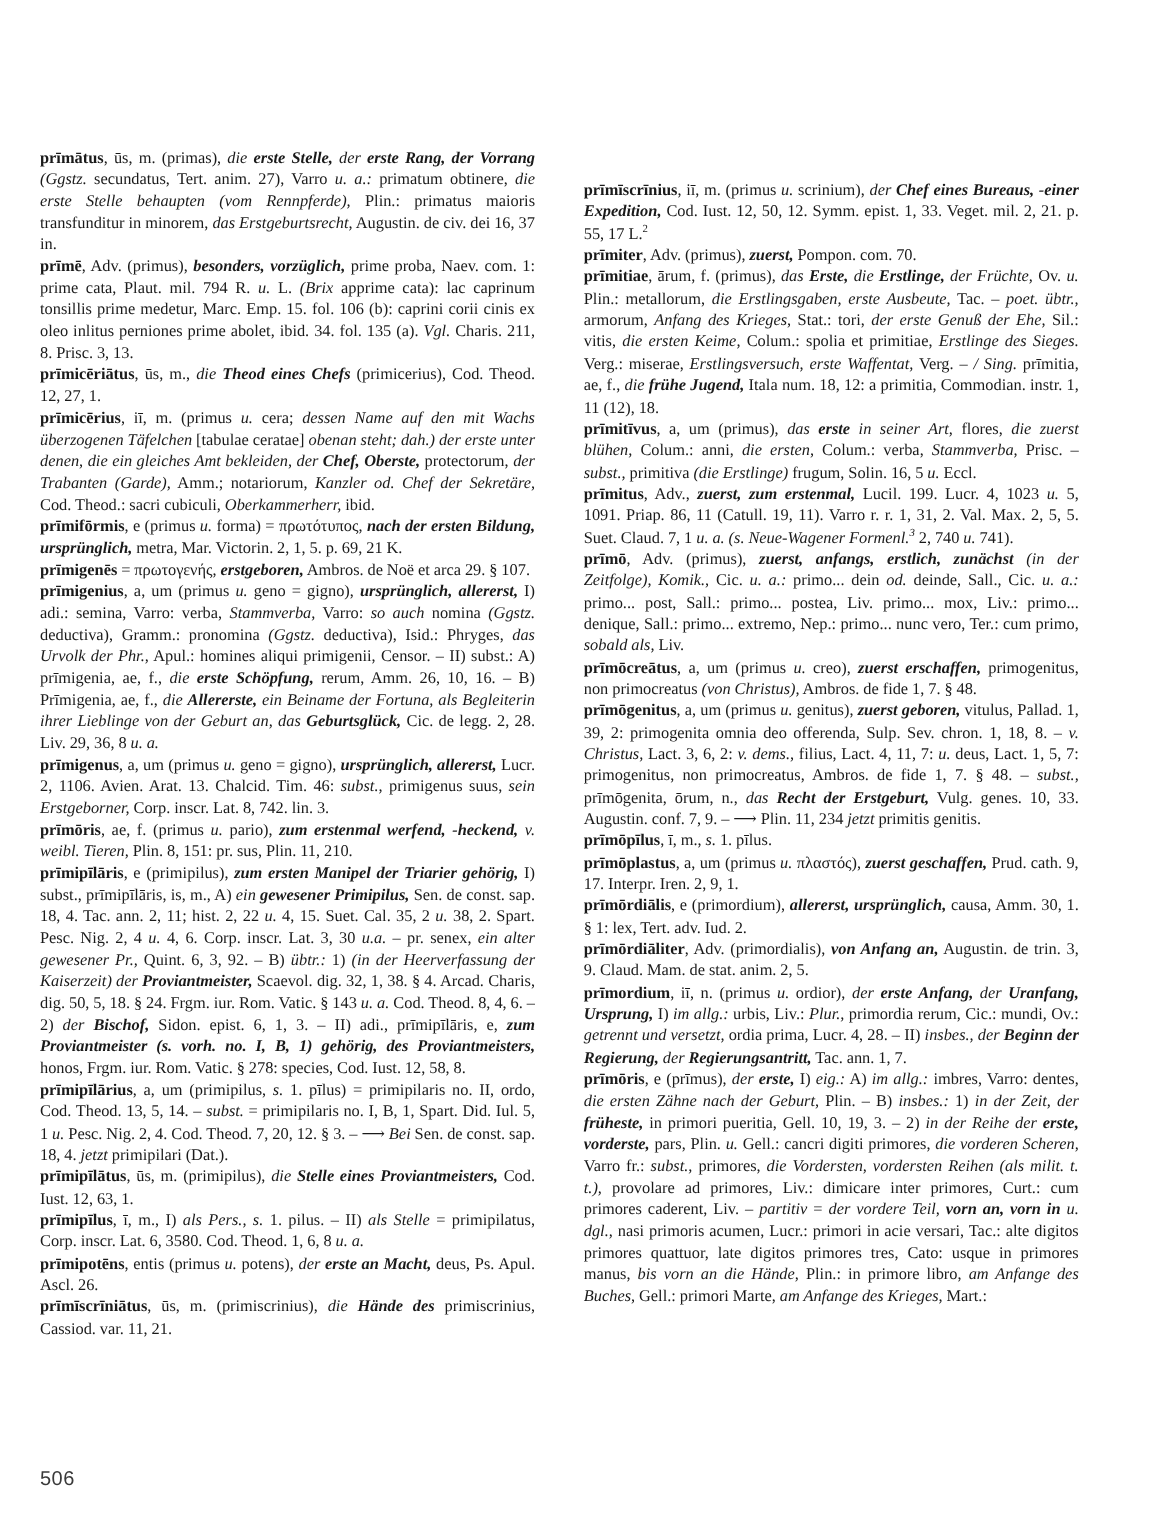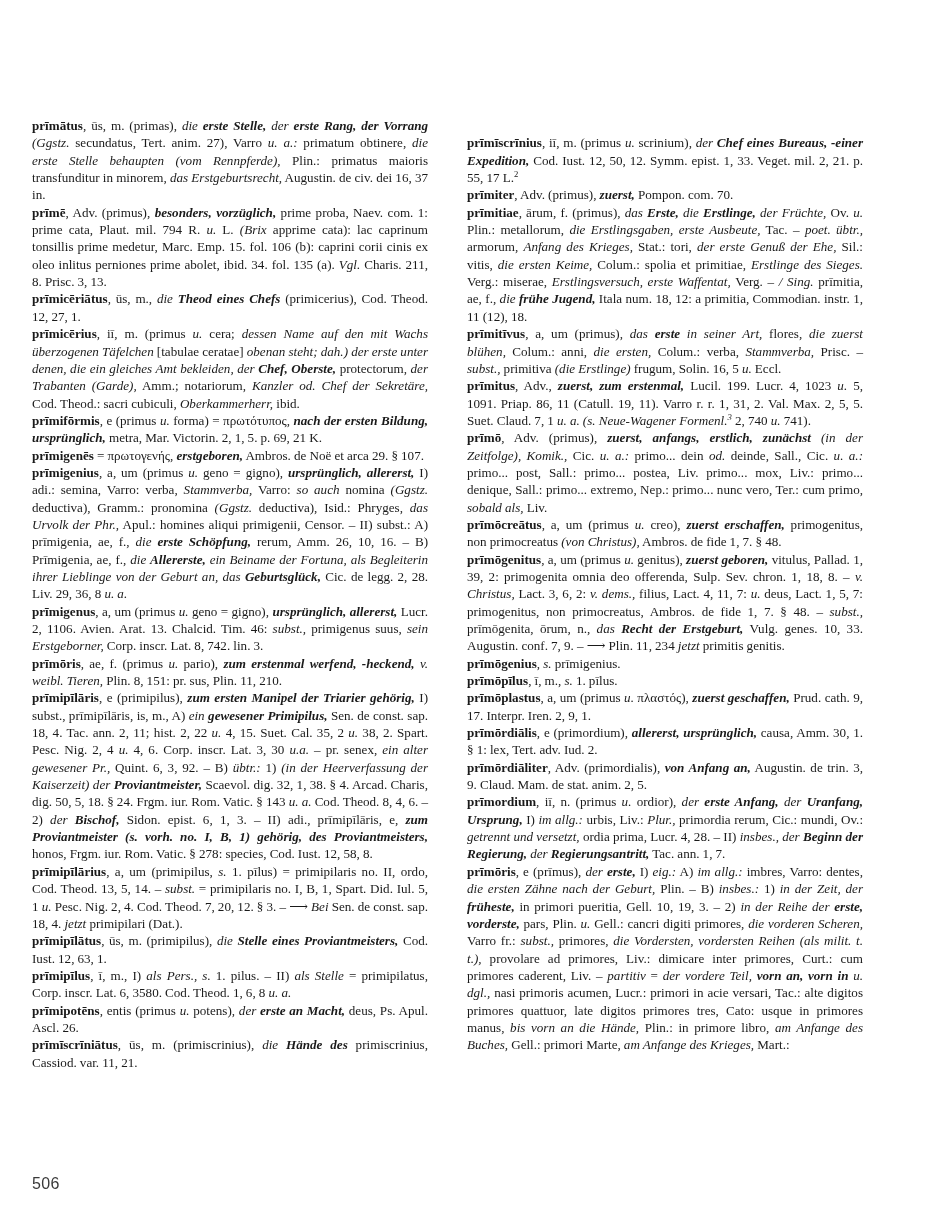--- a/index.html
+++ b/index.html
@@ -91,21 +91,20 @@
       </div>
     <div class="col" id="col-right">
         <p class="entry"><span class="hw">prīmīscrīnius</span>, iī, m. (primus <span class="it">u.</span> scrinium), <span class="it">der <span class="bi">Chef eines Bureaus, -einer Expedition,</span></span> Cod. Iust. 12, 50, 12. Symm. epist. 1, 33. Veget. mil. 2, 21. p. 55, 17 L.<sup>2</sup></p>
         <p class="entry"><span class="hw">prīmiter</span>, Adv. (primus), <span class="bi">zuerst,</span> Pompon. com. 70.</p>
         <p class="entry"><span class="hw">prīmitiae</span>, ārum, f. (primus), <span class="it">das <span class="bi">Erste,</span> die <span class="bi">Erstlinge,</span> der Früchte,</span> Ov. <span class="it">u.</span> Plin.: metallorum, <span class="it">die Erstlingsgaben, erste Ausbeute,</span> Tac. – <span class="it">poet. übtr.,</span> armorum, <span class="it">Anfang des Krieges,</span> Stat.: tori, <span class="it">der erste Genuß der Ehe,</span> Sil.: vitis, <span class="it">die ersten Keime,</span> Colum.: spolia et primitiae, <span class="it">Erstlinge des Sieges.</span> Verg.: miserae, <span class="it">Erstlingsversuch, erste Waffentat,</span> Verg. – <span class="it">/ Sing.</span> prīmitia, ae, f., <span class="it">die <span class="bi">frühe Jugend,</span></span> Itala num. 18, 12: a primitia, Commodian. instr. 1, 11 (12), 18.</p>
         <p class="entry"><span class="hw">prīmitīvus</span>, a, um (primus), <span class="it">das <span class="bi">erste</span> in seiner Art,</span> flores, <span class="it">die zuerst blühen,</span> Colum.: anni, <span class="it">die ersten,</span> Colum.: verba, <span class="it">Stammverba,</span> Prisc. – <span class="it">subst.,</span> primitiva <span class="it">(die Erstlinge)</span> frugum, Solin. 16, 5 <span class="it">u.</span> Eccl.</p>
         <p class="entry"><span class="hw">prīmitus</span>, Adv., <span class="bi">zuerst, zum erstenmal,</span> Lucil. 199. Lucr. 4, 1023 <span class="it">u.</span> 5, 1091. Priap. 86, 11 (Catull. 19, 11). Varro r. r. 1, 31, 2. Val. Max. 2, 5, 5. Suet. Claud. 7, 1 <span class="it">u. a. (s. Neue-Wagener Formenl.<sup>3</sup></span> 2, 740 <span class="it">u.</span> 741).</p>
         <p class="entry"><span class="hw">prīmō</span>, Adv. (primus), <span class="bi">zuerst, anfangs, erstlich, zunächst</span> <span class="it">(in der Zeitfolge), Komik.,</span> Cic. <span class="it">u. a.:</span> primo... dein <span class="it">od.</span> deinde, Sall., Cic. <span class="it">u. a.:</span> primo... post, Sall.: primo... postea, Liv. primo... mox, Liv.: primo... denique, Sall.: primo... extremo, Nep.: primo... nunc vero, Ter.: cum primo, <span class="it">sobald als,</span> Liv.</p>
         <p class="entry"><span class="hw">prīmōcreātus</span>, a, um (primus <span class="it">u.</span> creo), <span class="bi">zuerst erschaffen,</span> primogenitus, non primocreatus <span class="it">(von Christus),</span> Ambros. de fide 1, 7. § 48.</p>
         <p class="entry"><span class="hw">prīmōgenitus</span>, a, um (primus <span class="it">u.</span> genitus), <span class="bi">zuerst geboren,</span> vitulus, Pallad. 1, 39, 2: primogenita omnia deo offerenda, Sulp. Sev. chron. 1, 18, 8. – <span class="it">v. Christus,</span> Lact. 3, 6, 2: <span class="it">v. dems.,</span> filius, Lact. 4, 11, 7: <span class="it">u.</span> deus, Lact. 1, 5, 7: primogenitus, non primocreatus, Ambros. de fide 1, 7. § 48. – <span class="it">subst.,</span> prīmōgenita, ōrum, n., <span class="it">das <span class="bi">Recht der Erstgeburt,</span></span> Vulg. genes. 10, 33. Augustin. conf. 7, 9. – ⟶ Plin. 11, 234 <span class="it">jetzt</span> primitis genitis.</p>
-        <p class="entry"><span class="hw">prīmōgenius</span>, <span class="it">s.</span> prīmigenius.</p>
         <p class="entry"><span class="hw">prīmōpīlus</span>, ī, m., <span class="it">s.</span> 1. pīlus.</p>
         <p class="entry"><span class="hw">prīmōplastus</span>, a, um (primus <span class="it">u.</span> πλαστός), <span class="bi">zuerst geschaffen,</span> Prud. cath. 9, 17. Interpr. Iren. 2, 9, 1.</p>
         <p class="entry"><span class="hw">prīmōrdiālis</span>, e (primordium), <span class="bi">allererst, ursprünglich,</span> causa, Amm. 30, 1. § 1: lex, Tert. adv. Iud. 2.</p>
         <p class="entry"><span class="hw">prīmōrdiāliter</span>, Adv. (primordialis), <span class="bi">von Anfang an,</span> Augustin. de trin. 3, 9. Claud. Mam. de stat. anim. 2, 5.</p>
         <p class="entry"><span class="hw">prīmordium</span>, iī, n. (primus <span class="it">u.</span> ordior), <span class="it">der <span class="bi">erste Anfang,</span> der <span class="bi">Uranfang, Ursprung,</span></span> I) <span class="it">im allg.:</span> urbis, Liv.: <span class="it">Plur.,</span> primordia rerum, Cic.: mundi, Ov.: <span class="it">getrennt und versetzt,</span> ordia prima, Lucr. 4, 28. – II) <span class="it">insbes., der <span class="bi">Beginn der Regierung,</span> der <span class="bi">Regierungsantritt,</span></span> Tac. ann. 1, 7.</p>
         <p class="entry"><span class="hw">prīmōris</span>, e (prīmus), <span class="it">der <span class="bi">erste,</span></span> I) <span class="it">eig.:</span> A) <span class="it">im allg.:</span> imbres, Varro: dentes, <span class="it">die ersten Zähne nach der Geburt,</span> Plin. – B) <span class="it">insbes.:</span> 1) <span class="it">in der Zeit, der <span class="bi">früheste,</span></span> in primori pueritia, Gell. 10, 19, 3. – 2) <span class="it">in der Reihe der <span class="bi">erste, vorderste,</span></span> pars, Plin. <span class="it">u.</span> Gell.: cancri digiti primores, <span class="it">die vorderen Scheren,</span> Varro fr.: <span class="it">subst.,</span> primores, <span class="it">die Vordersten, vordersten Reihen (als milit. t. t.),</span> provolare ad primores, Liv.: dimicare inter primores, Curt.: cum primores caderent, Liv. – <span class="it">partitiv</span> = <span class="it">der vordere Teil, <span class="bi">vorn an, vorn in</span> u. dgl.,</span> nasi primoris acumen, Lucr.: primori in acie versari, Tac.: alte digitos primores quattuor, late digitos primores tres, Cato: usque in primores manus, <span class="it">bis vorn an die Hände,</span> Plin.: in primore libro, <span class="it">am Anfange des Buches,</span> Gell.: primori Marte, <span class="it">am Anfange des Krieges,</span> Mart.:</p>
       </div>
   </div>
   <div class="folio">506</div>
 </div>

